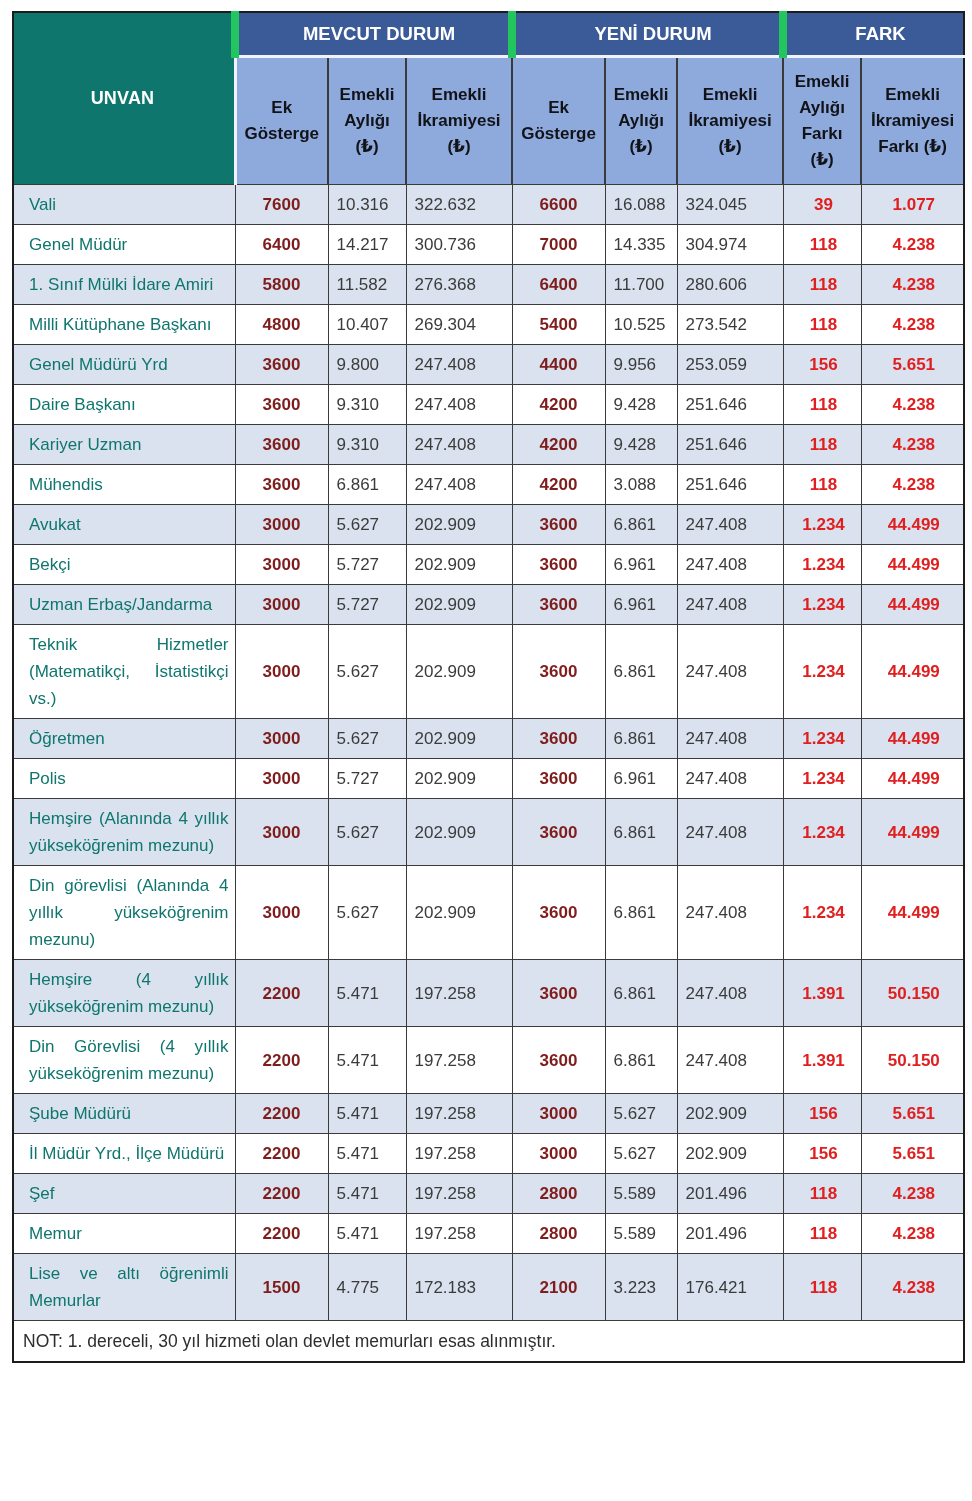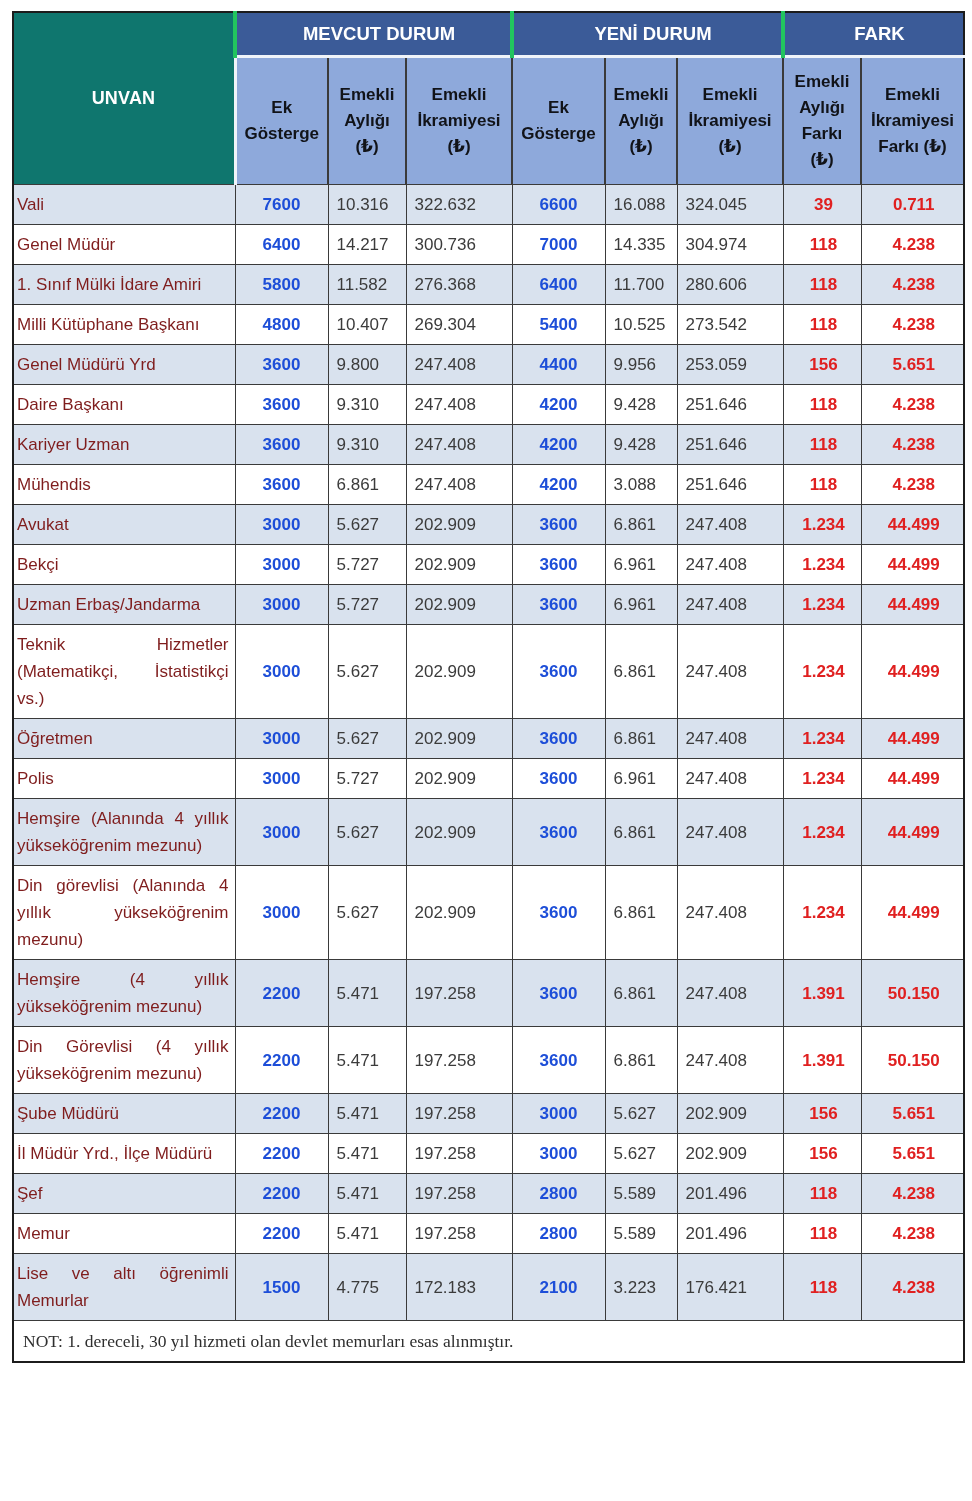--- a/index.html
+++ b/index.html
@@ -32,21 +32,21 @@
     color: #ffffff;
     font-size: 18px;
     letter-spacing: .2px;
     border-right: 3px solid #f0f4fa;
   }
   tr.group-row th.group {
     background: #3b5b98;
     color: #ffffff;
     font-size: 18.5px;
     height: 34px;
-    border-left: 4px solid #22c55e;
+    border-left: 8px solid #22c55e;
     border-bottom: 3px solid #f0f4fa;
     padding-left: 16px;
   }
   tr.group-row th.group:first-of-type { border-left: none; }
   tr.sub-row th {
     background: #8ea9db;
     color: #111318;
     font-size: 17px;
     font-weight: bold;
     height: 118px;
@@ -62,48 +62,47 @@
     line-height: 27px;
     vertical-align: middle;
     padding: 6px 7px;
     overflow: hidden;
   }
   tbody tr.zebra-odd  td { background: #d9e2ee; }
   tbody tr.zebra-even td { background: #ffffff; }
   td.c-unvan {
     text-align: justify;
     text-align-last: left;
-    color: #7f1d1d;
-    padding-left: 3px;
+    color: #0f766e;
+    padding-left: 15px;
     padding-right: 6px;
   }
   td.c-ek {
     text-align: center;
     font-weight: bold;
-    color: #1d4ed8;
+    color: #7f1d1d;
   }
   td.c-num {
     text-align: left;
     color: #3b3b3b;
     padding-left: 8px;
   }
   td.c-fark {
     text-align: center;
     font-weight: bold;
     color: #e02020;
     padding-left: 10px;
   }
   tr.note-row td {
     background: #ffffff;
     text-align: left;
     font-size: 17.5px;
     color: #2e2e2e;
     padding: 5px 9px;
     height: 30px;
-    font-family: Liberation Serif, serif;
   }
 </style>
 </head>
 <body>
 
 <div class="page">
   <table class="salary">
     <colgroup>
       <col style="width:222px">
       <col style="width:93px">
@@ -137,21 +136,21 @@
 
     <tr class="zebra-odd">
           <td class="c-unvan">Vali</td>
           <td class="c-ek">7600</td>
           <td class="c-num">10.316</td>
           <td class="c-num">322.632</td>
           <td class="c-ek">6600</td>
           <td class="c-num">16.088</td>
           <td class="c-num">324.045</td>
           <td class="c-fark">39</td>
-          <td class="c-fark">0.711</td>
+          <td class="c-fark">1.077</td>
         </tr>
         <tr class="zebra-even">
           <td class="c-unvan">Genel Müdür</td>
           <td class="c-ek">6400</td>
           <td class="c-num">14.217</td>
           <td class="c-num">300.736</td>
           <td class="c-ek">7000</td>
           <td class="c-num">14.335</td>
           <td class="c-num">304.974</td>
           <td class="c-fark">118</td>

